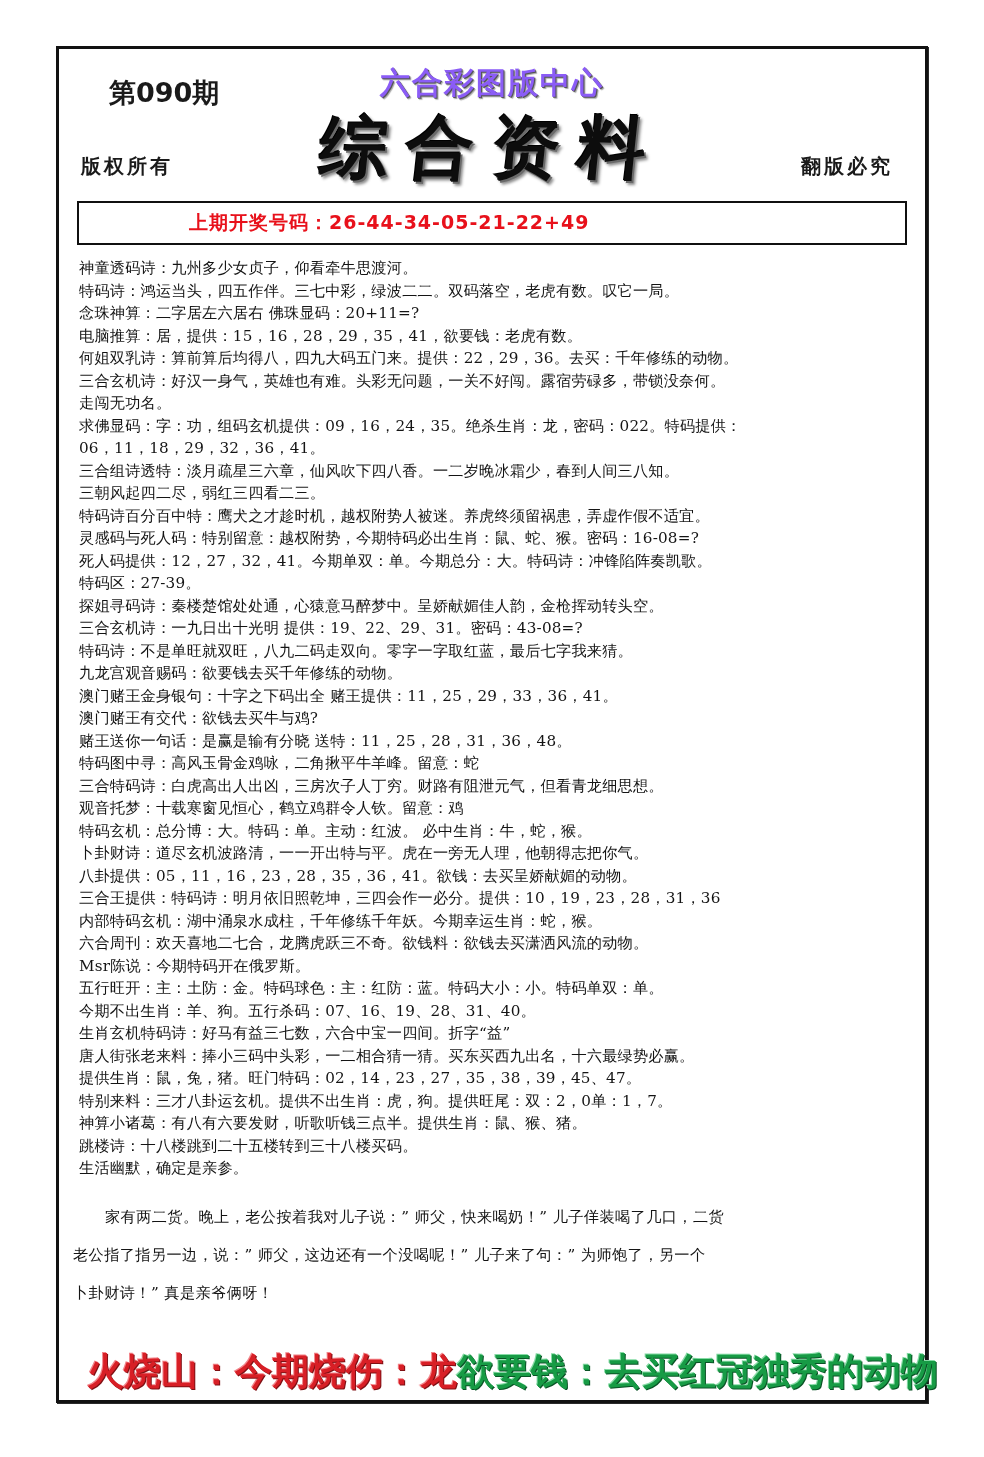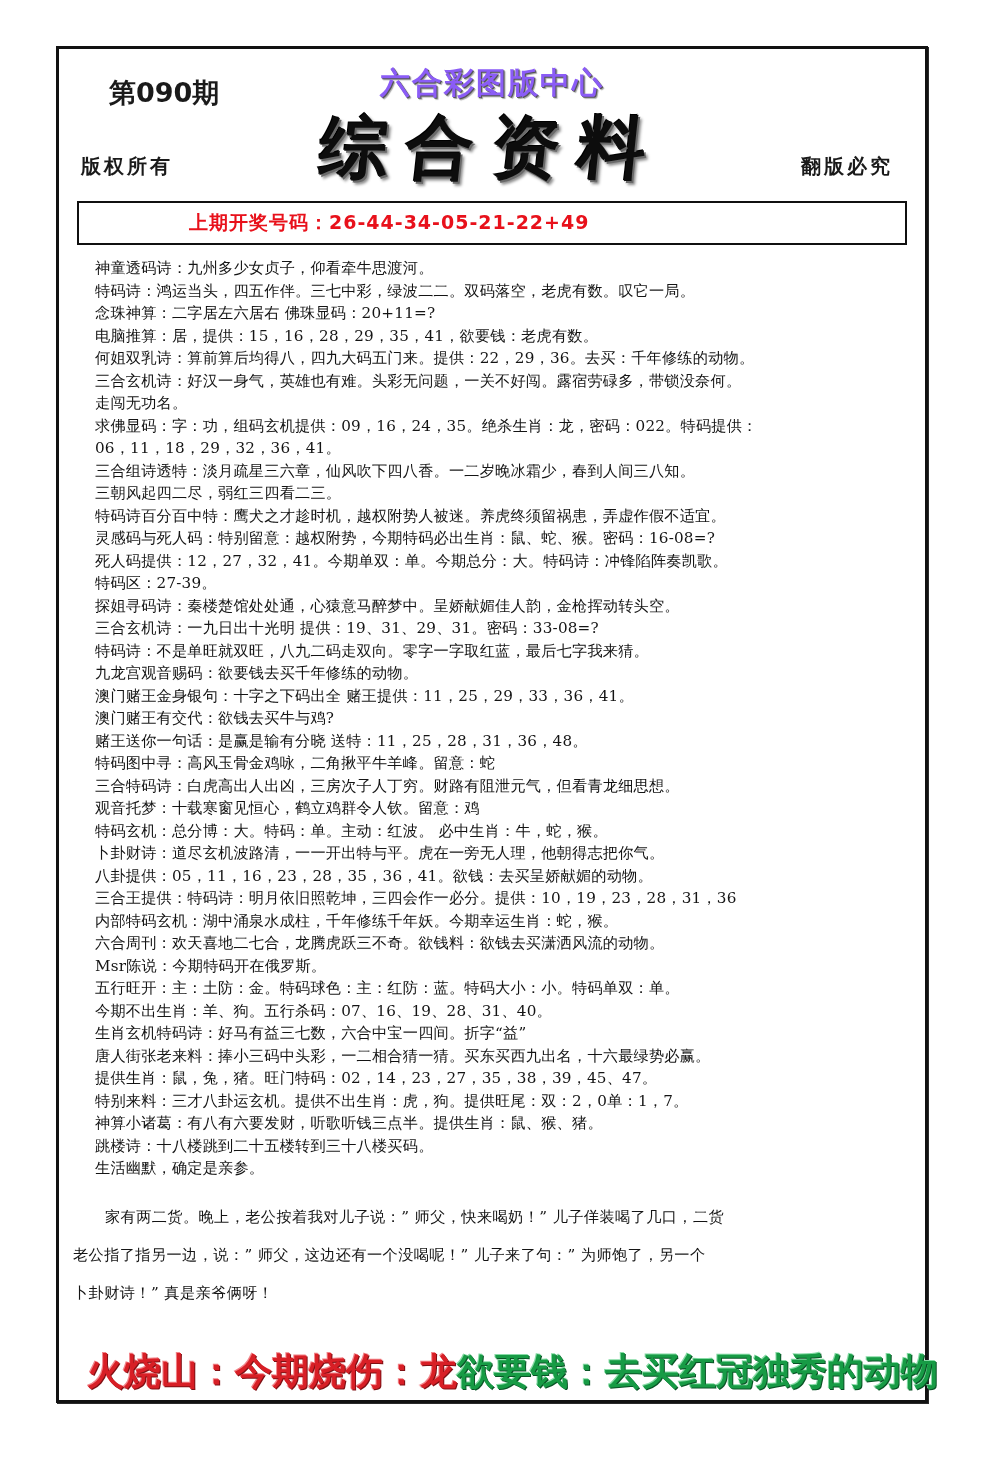--- a/index.html
+++ b/index.html
@@ -73,21 +73,21 @@
   .draw-text{
     padding-left:110px;
     font-size:19px;font-weight:bold;color:#e8111b;
     letter-spacing:1px;
     font-family:"DejaVu Sans","Liberation Sans",sans-serif;
     white-space:nowrap;
   }
 
   
   .body-box{
-    margin:6px 12px 0 28px;
+    margin:6px 12px 0 12px;
     padding:4px 6px 4px 8px;
   }
   .line{
     font-size:15.2px;
     line-height:22.5px;
     color:#141414;
     font-family:"DejaVu Serif","Liberation Serif",serif;
     white-space:nowrap;
     letter-spacing:0.2px;
   }
@@ -160,21 +160,21 @@
     <div class="line">走闯无功名。</div>
     <div class="line">求佛显码：字：功，组码玄机提供：09，16，24，35。绝杀生肖：龙，密码：022。特码提供：</div>
     <div class="line">06，11，18，29，32，36，41。</div>
     <div class="line">三合组诗透特：淡月疏星三六章，仙风吹下四八香。一二岁晚冰霜少，春到人间三八知。</div>
     <div class="line">三朝风起四二尽，弱红三四看二三。</div>
     <div class="line">特码诗百分百中特：鹰犬之才趁时机，越权附势人被迷。养虎终须留祸患，弄虚作假不适宜。</div>
     <div class="line">灵感码与死人码：特别留意：越权附势，今期特码必出生肖：鼠、蛇、猴。密码：16-08=?</div>
     <div class="line">死人码提供：12，27，32，41。今期单双：单。今期总分：大。特码诗：冲锋陷阵奏凯歌。</div>
     <div class="line">特码区：27-39。</div>
     <div class="line">探姐寻码诗：秦楼楚馆处处通，心猿意马醉梦中。呈娇献媚佳人韵，金枪挥动转头空。</div>
-    <div class="line">三合玄机诗：一九日出十光明  提供：19、31、29、31。密码：33-08=?</div>
+    <div class="line">三合玄机诗：一九日出十光明  提供：19、22、29、31。密码：43-08=?</div>
     <div class="line">特码诗：不是单旺就双旺，八九二码走双向。零字一字取红蓝，最后七字我来猜。</div>
     <div class="line">九龙宫观音赐码：欲要钱去买千年修练的动物。</div>
     <div class="line">澳门赌王金身银句：十字之下码出全  赌王提供：11，25，29，33，36，41。</div>
     <div class="line">澳门赌王有交代：欲钱去买牛与鸡?</div>
     <div class="line">赌王送你一句话：是赢是输有分晓  送特：11，25，28，31，36，48。</div>
     <div class="line">特码图中寻：高风玉骨金鸡咏，二角揪平牛羊峰。留意：蛇</div>
     <div class="line">三合特码诗：白虎高出人出凶，三房次子人丁穷。财路有阻泄元气，但看青龙细思想。</div>
     <div class="line">观音托梦：十载寒窗见恒心，鹤立鸡群令人钦。留意：鸡</div>
     <div class="line">特码玄机：总分博：大。特码：单。主动：红波。 必中生肖：牛，蛇，猴。</div>
     <div class="line">卜卦财诗：道尽玄机波路清，一一开出特与平。虎在一旁无人理，他朝得志把你气。</div>

